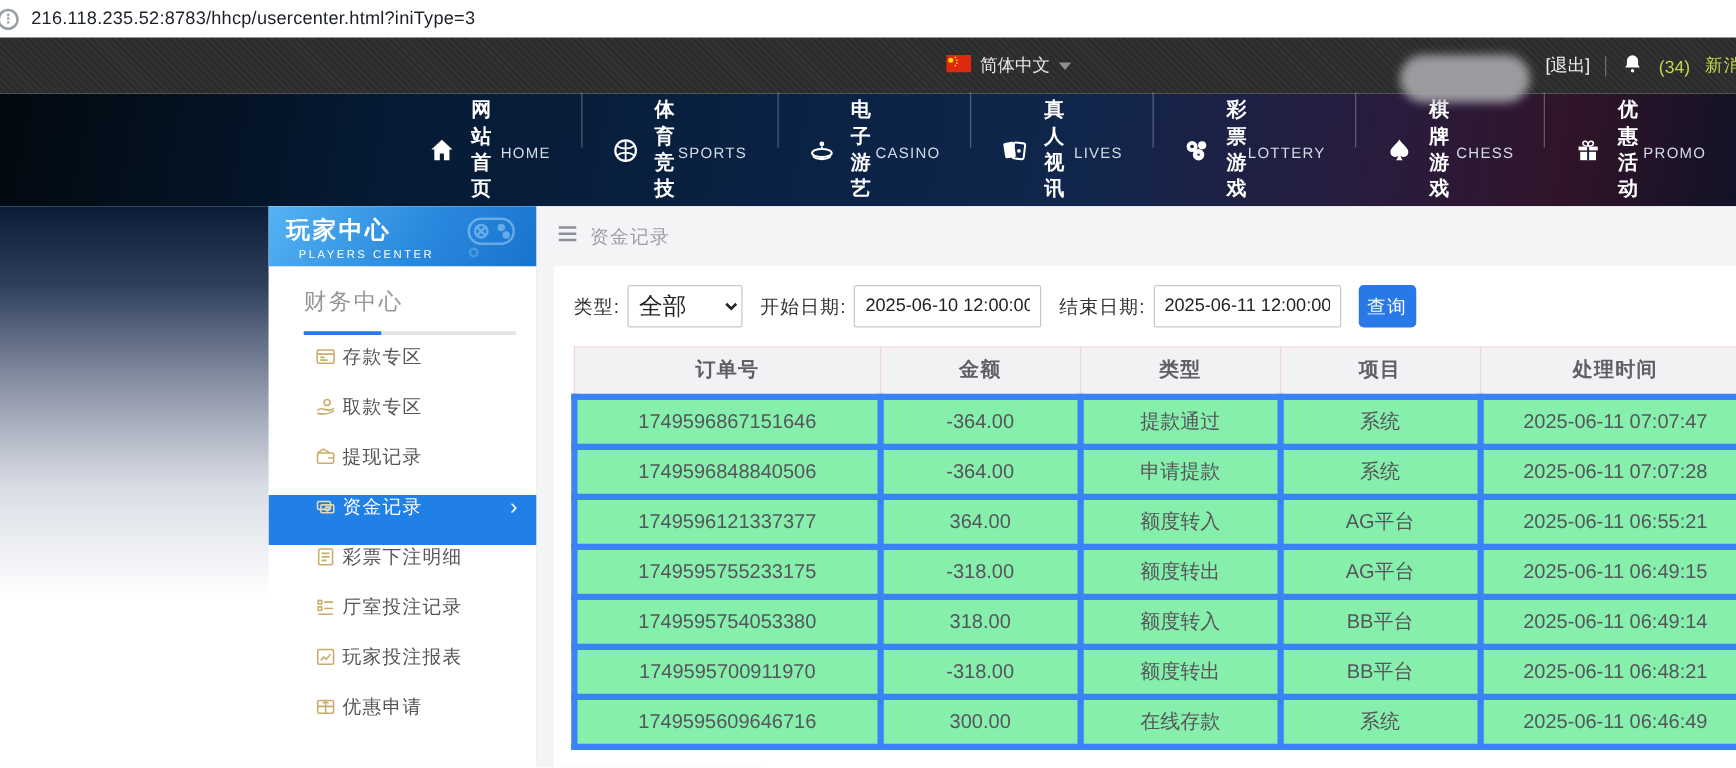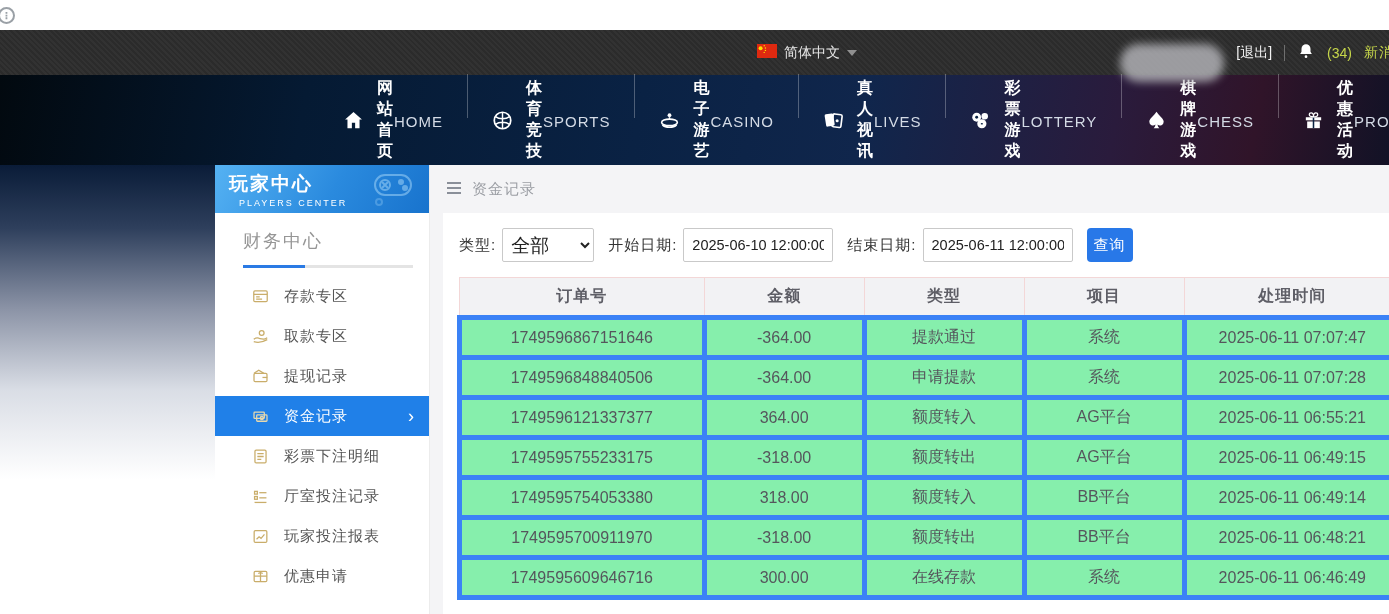--- a/index.html
+++ b/index.html
@@ -31,42 +31,42 @@
 
   
   .nav { height:90px;
     background:linear-gradient(100deg,#02090f 0%,#051a33 22%,#0a2244 46%,#10264c 62%,#2a1b3c 80%,#301429 90%,#121226 100%);
     display:flex; align-items:center; }
   .nav-menu { display:flex; margin-left:318px; }
   .nav-item { display:flex; align-items:center; gap:12px; padding:6px 24px; color:#fff; cursor:pointer; position:relative; }
   .nav-item + .nav-item::before { content:""; position:absolute; left:0; top:2px; width:1px; height:44px;
     background:rgba(255,255,255,.28); }
   .nav-item .zh { font-size:16px; font-weight:bold; letter-spacing:1px; }
-  .nav-item .en { font-size:15px; color:#d4dbe6; letter-spacing:1px; margin-top:3px; }
+  .nav-item .en { font-size:12px; color:#d4dbe6; letter-spacing:1px; margin-top:3px; }
   .nav-text { display:flex; flex-direction:row; align-items:center; }
   .nav-icon { display:flex; color:#fff; }
 
   
   .page-body { display:flex; height:449px; }
   .left-strip { width:215px; flex:none;
     background:linear-gradient(#0a1c38 0%, #2e3f5c 14%, #8b93a6 32%, #d9dde5 50%, #ffffff 70%, #ffffff 100%); }
 
   
   .sidebar { width:215px; flex:none; background:#fff; border-right:1px solid #ececec; }
   .sidebar-header { height:48px; background:linear-gradient(120deg,#55b2f3 0%,#2a8ade 55%,#1873cd 100%);
     color:#fff; padding:6px 14px; position:relative; overflow:hidden; }
   .sidebar-header .t1 { font-size:19px; font-weight:bold; letter-spacing:2px; }
   .sidebar-header .t2 { font-size:9px; letter-spacing:2px; margin-top:1px;padding-left:10px; }
   .controller-deco { position:absolute; right:8px; top:4px; opacity:.55; }
   .sidebar-section { padding:16px 16px 0 28px; }
   .sidebar-section .sec-label { color:#969696; font-size:18px; letter-spacing:2px; }
   .sec-underline { margin-top:12px; height:3px; background:#e4e4e4; position:relative; }
   .sec-underline::before { content:""; position:absolute; left:0; top:0; width:62px; height:3px; background:#2a7ae4; }
   .sidebar-menu { margin-top:8px; }
-  .side-item { height:40px; display:flex; align-items:center; gap:14px; padding:0 14px 0 35px;
+  .side-item { height:40px; display:flex; gap:4px; padding:0 14px 0 35px;
     color:#555; font-size:15px; letter-spacing:1px; cursor:pointer; }
   .side-item .s-icon { width:20px; display:flex; justify-content:center; color:#c9ad6a; }
   .side-item.active { background:#2080e8; color:#fff; }
   .side-item.active .s-icon { color:#e8d9ae; }
   .side-item .chev { margin-left:auto; font-size:18px; display:none; line-height:1; }
   .side-item.active .chev { display:block; }
 
   
   .main { flex:1; background:#f4f4f6; display:flex; flex-direction:column; overflow:hidden; }
   .breadcrumb { height:48px; display:flex; align-items:center; gap:10px; padding-left:16px;
@@ -90,20 +90,21 @@
   .records-table col.c3 { width:17%; } .records-table col.c4 { width:17%; }
   .records-table col.c5 { width:23%; }
 </style>
 </head>
 <body>
 
 <div class="page">
 
   <div class="browser-bar">
     <span class="site-info-icon">⋮</span>
+    <span class="url-text">216.118.235.52:8783/hhcp/usercenter.html?iniType=3</span>
   </div>
 
   <div class="topbar">
     <div class="lang-switch">
       <span>
         <svg width="20" height="14" viewBox="0 0 20 14">
             <rect width="20" height="14" fill="#de2910"></rect>
             <circle cx="3.6" cy="4.2" r="2" fill="#ffde00"></circle>
             <circle cx="7.2" cy="1.8" r=".7" fill="#ffde00"></circle>
             <circle cx="8.4" cy="4" r=".7" fill="#ffde00"></circle>

